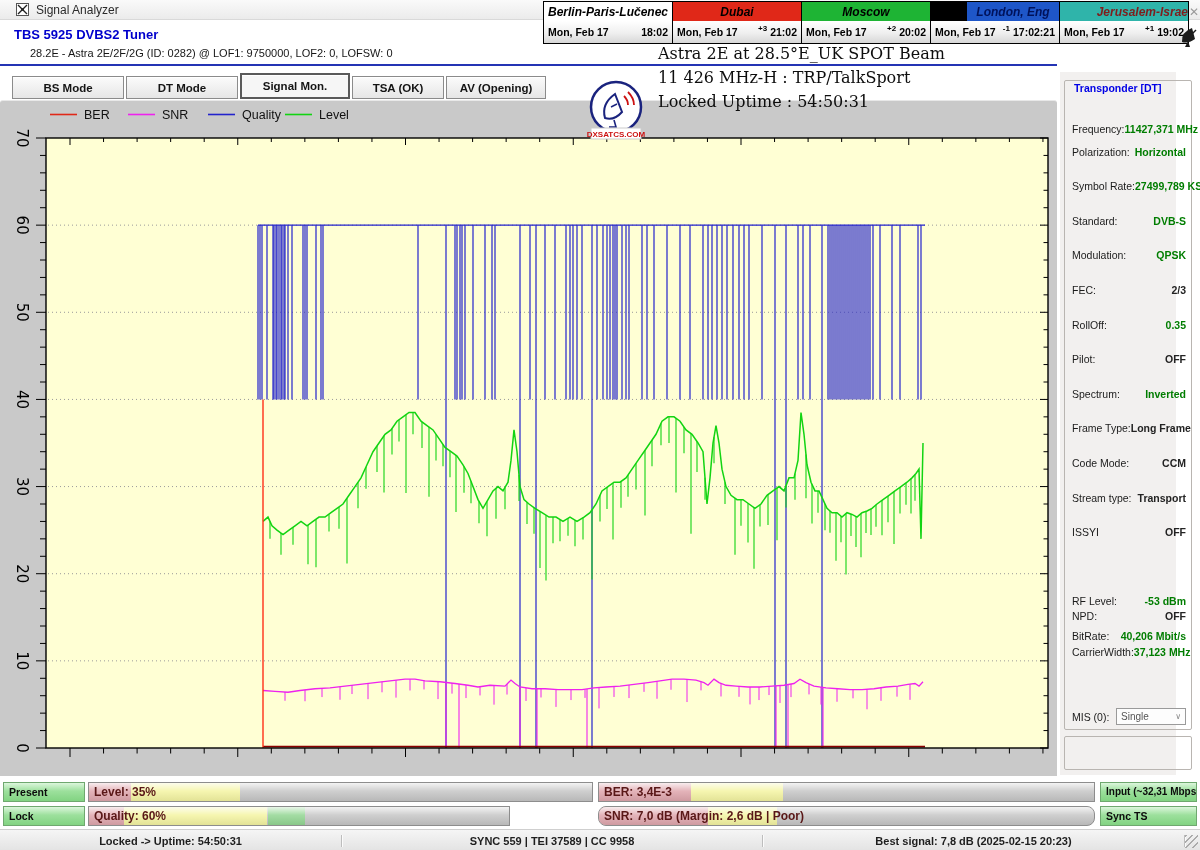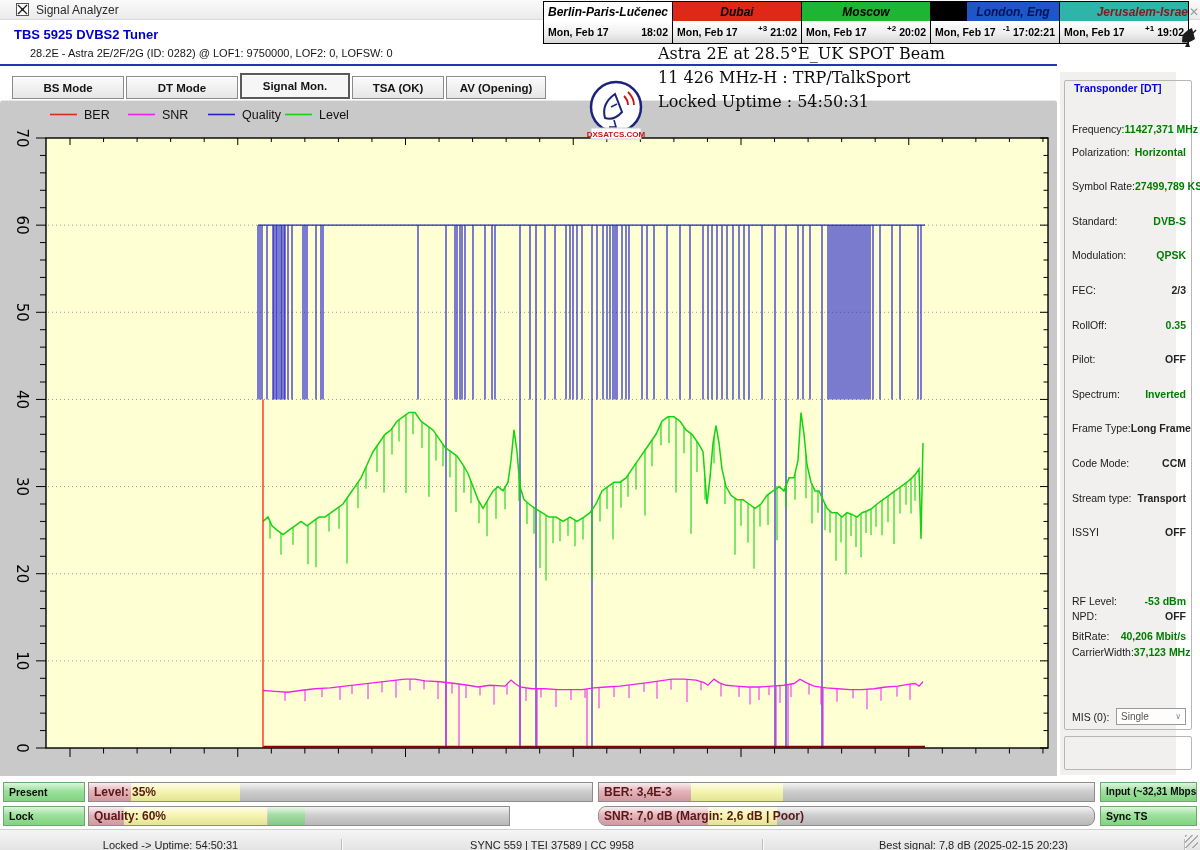--- a/index.html
+++ b/index.html
@@ -111,22 +111,22 @@
     pointer-events:none;
   }
   .gauge .glabel{
     position:absolute;left:5px;top:0;line-height:19px;z-index:2;
     font-size:12px;font-weight:bold;color:#591717;white-space:nowrap;
   }
   
   .statusbar{
     position:absolute;left:0;top:829px;width:1200px;height:21px;
     background:linear-gradient(#f5f5f5,#e3e3e3);
-    border-top:1px solid #cfcfcf;display:flex;align-items:flex-end;
-    font-size:11px;font-weight:normal;color:#1e1e1e;
+    border-top:1px solid #cfcfcf;display:flex;align-items:center;
+    font-size:11px;font-weight:bold;color:#1e1e1e;
   }
   .status-sec{
     display:flex;align-items:center;justify-content:center;
     border-right:1px solid #bdbdbd;box-shadow:1px 0 0 #fbfbfb;
     white-space:nowrap;overflow:hidden;box-sizing:border-box;
   }
   .grip{
     position:absolute;right:2px;bottom:2px;width:13px;height:13px;
     background:repeating-linear-gradient(135deg,#ababab 0 1.5px,transparent 1.5px 4.5px);
   }

